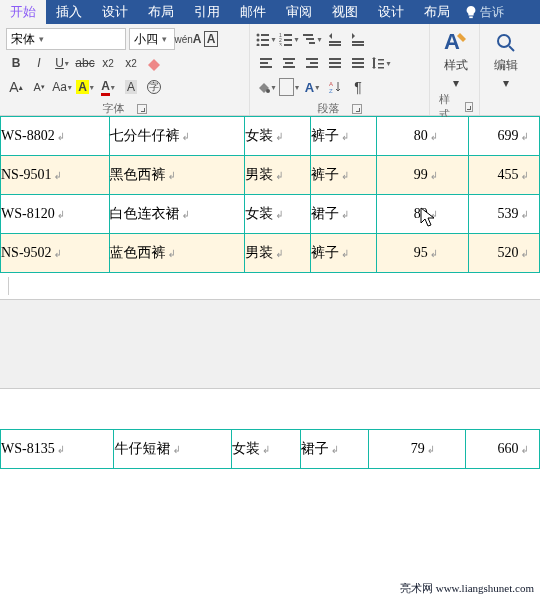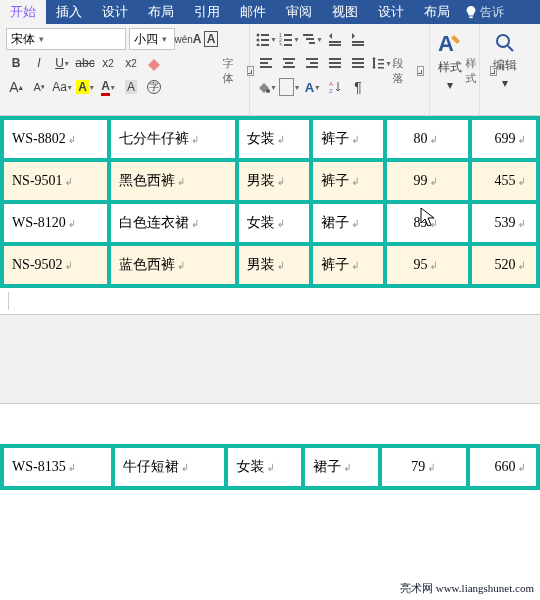--- a/index.html
+++ b/index.html
@@ -7,40 +7,40 @@
 
 
 .tabs { display: flex; background: #2b579a; color: #fff; height: 24px; align-items: stretch; }
 .tab { padding: 4px 10px; cursor: pointer; font-size: 13px; line-height: 16px; }
 .tab.active { background: #f3f3f3; color: #8b5cf6; }
 .tell-me { display: flex; align-items: center; padding: 12px 4px; color: #cde; }
 .tell-me svg { margin-right: 2px; }
 
 
 .ribbon { background: #f3f3f3; border-bottom: 1px solid #d4d4d4; height: 92px; display: flex; }
-.group { border-right: 1px solid #e1e1e1; padding: 3px 6px 0; display: flex; justify-content: space-between; }
+.group { border-right: 1px solid #e1e1e1; padding: 3px 6px 0; display: flex; flex-direction: column; justify-content: space-between; }
 .group-label { text-align: center; color: #666; font-size: 11px; padding: 2px 0; display: flex; justify-content: center; align-items: center; gap: 12px; }
 .dlg-launch { width: 10px; height: 10px; border: 1px solid #999; position: relative; }
 .dlg-launch::after { content: ""; position: absolute; right: 1px; bottom: 1px; width: 3px; height: 3px; border-right: 1px solid #666; border-bottom: 1px solid #666; }
 
 .row { display: flex; align-items: center; gap: 3px; height: 24px; }
 .sel { border: 1px solid #c5c5c5; background: #fff; height: 22px; display: flex; align-items: center; padding: 0 4px; font-size: 12px; }
 .sel .dd { margin-left: 4px; color: #666; font-size: 9px; }
 .font-name { width: 120px; }
 .font-size { width: 46px; }
 .btn { width: 20px; height: 20px; display: flex; align-items: center; justify-content: center; color: #444; position: relative; }
 .btn svg { display: block; }
 .btn .dd { font-size: 8px; margin-left: 1px; color: #666; }
 .big-btn { display: flex; flex-direction: column; align-items: center; justify-content: center; width: 40px; height: 66px; color: #444; }
 .big-btn span { font-size: 12px; margin-top: 2px; }
 
 
 .doc { padding: 0; }
 table { border-collapse: collapse; width: 100%; }
-td { border: 4px solid #14b8a6; padding: 10px 8px; font-size: 14px; font-family: SimSun, serif; position: relative; }
+td { border: 1px solid #14b8a6; padding: 10px 0; font-size: 14px; font-family: SimSun, serif; position: relative; }
 td.odd { background: #fff6e1; }
 td.even { background: #fff; }
 .cell-mark { color: #999; font-size: 10px; margin-left: 2px; }
 .num { text-align: right; padding-right: 30px; }
 .num2 { text-align: right; padding-right: 10px; }
 .page-end { height: 18px; border-left: 1px solid #ccc; margin: 4px 0 0 8px; width: 6px; }
 .gap { height: 90px; background: #f0f0f0; border-top: 1px solid #ccc; border-bottom: 1px solid #ccc; margin-top: 4px; }
 .page2-top { height: 40px; }
 
 .cursor { position: absolute; left: 420px; top: 207px; pointer-events: none; }

